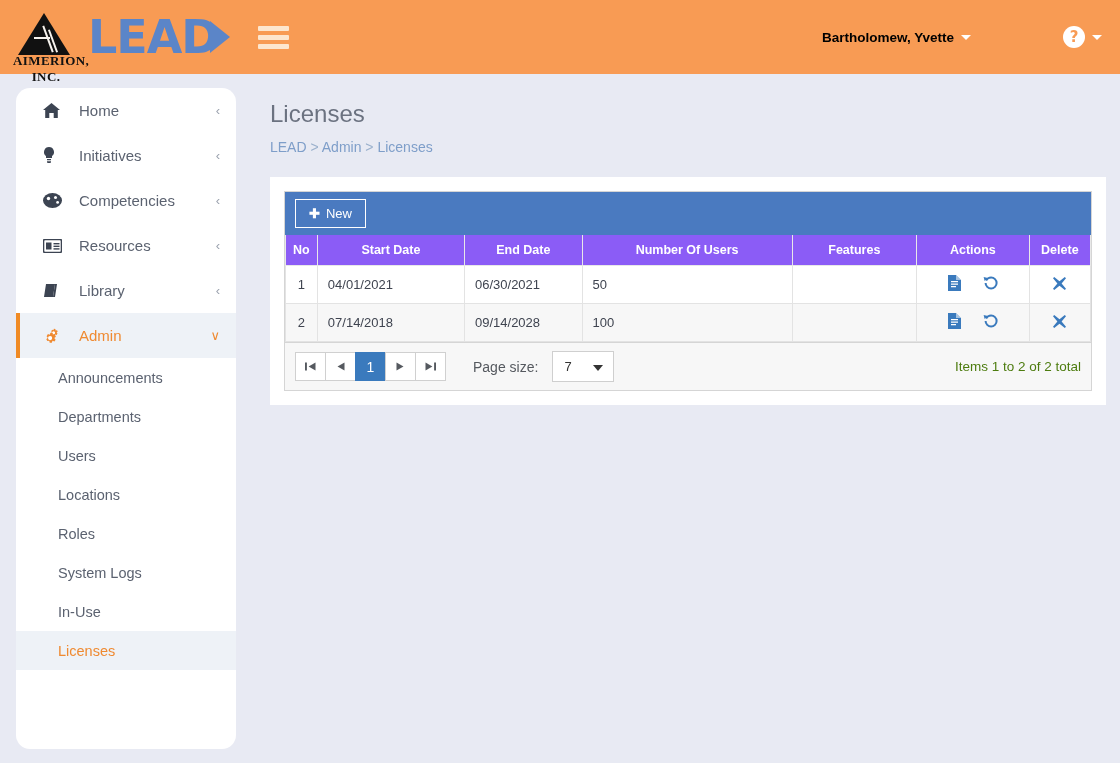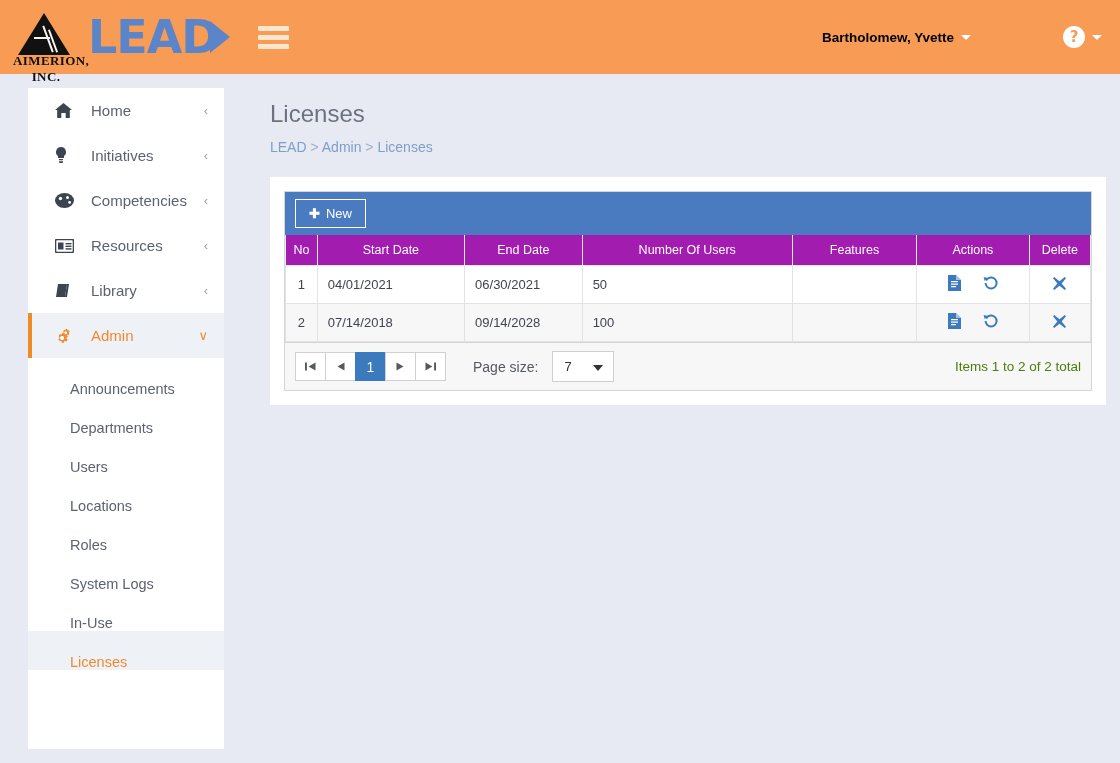--- a/index.html
+++ b/index.html
@@ -74,24 +74,25 @@
   .help-circle {
     width: 22px; height: 22px; border-radius: 50%;
     background: #ffffff; color: #f89b54;
     font-size: 15px; font-weight: 700;
     display: flex; align-items: center; justify-content: center;
     font-family: "DejaVu Sans", sans-serif;
   }
 
   
   .sidebar {
-    position: absolute; top: 88px; left: 28px;
-    width: 196px; height: 661px;
+    position: absolute; top: 88px; left: 16px;
+    width: 220px; height: 661px;
     background: #ffffff;
     overflow: hidden;
+    border-radius: 14px;
   }
   .nav-item {
     position: relative;
     display: flex; align-items: center;
     height: 45px; padding-left: 27px; padding-right: 16px;
     color: #5b6270; font-size: 15px; cursor: pointer;
   }
   .nav-item .ico {
     width: 26px; margin-right: 10px; font-size: 15px;
     color: #3c4452; display: inline-flex; align-items: center;
@@ -103,21 +104,21 @@
     background: #eef2f7; color: #ef8a31;
   }
   .nav-item.active .ico { color: #ef8a31; }
   .nav-item.active .chev { color: #ef8a31; }
   .nav-item.active::before {
     content: ""; position: absolute; left: 0; top: 0;
     width: 4px; height: 100%; background: #f08a24;
   }
   .subnav { background: #ffffff; }
   .sub-item {
-    display: flex; align-items: flex-end;
+    display: flex; align-items: center;
     height: 39px; padding-left: 42px;
     color: #5b6270; font-size: 14.5px; cursor: pointer;
   }
   .sub-item.selected { background: #eef2f7; color: #ef8a31; }
 
   
   .main { position: absolute; top: 88px; left: 248px; width: 872px; }
   .page-title {
     margin: 12px 0 0 22px;
     font-size: 24px; color: #6b7280; font-weight: 400;
@@ -142,22 +143,22 @@
   .btn-new {
     display: inline-flex; align-items: center; gap: 6px;
     background: #4a7ac0; border: 1px solid #ffffff;
     color: #ffffff; font-size: 13px;
     padding: 6px 13px; cursor: pointer;
   }
   .btn-new .plus { font-size: 13px; font-weight: 700; }
 
   table.grid { width: 100%; border-collapse: collapse; }
   table.grid th {
-    background: #a21caf; color: #ffffff;
-    font-size: 12.5px; font-weight: 400;
+    background: #8b5cf6; color: #ffffff;
+    font-size: 12.5px; font-weight: 700;
     padding: 8px 6px; text-align: center;
     border: 1px solid #e8e8e8;
     border-top: none;
   }
   table.grid td {
     font-size: 13px; color: #3f4450;
     padding: 9px 10px;
     border: 1px solid #e3e3e3;
     background: #ffffff;
   }

